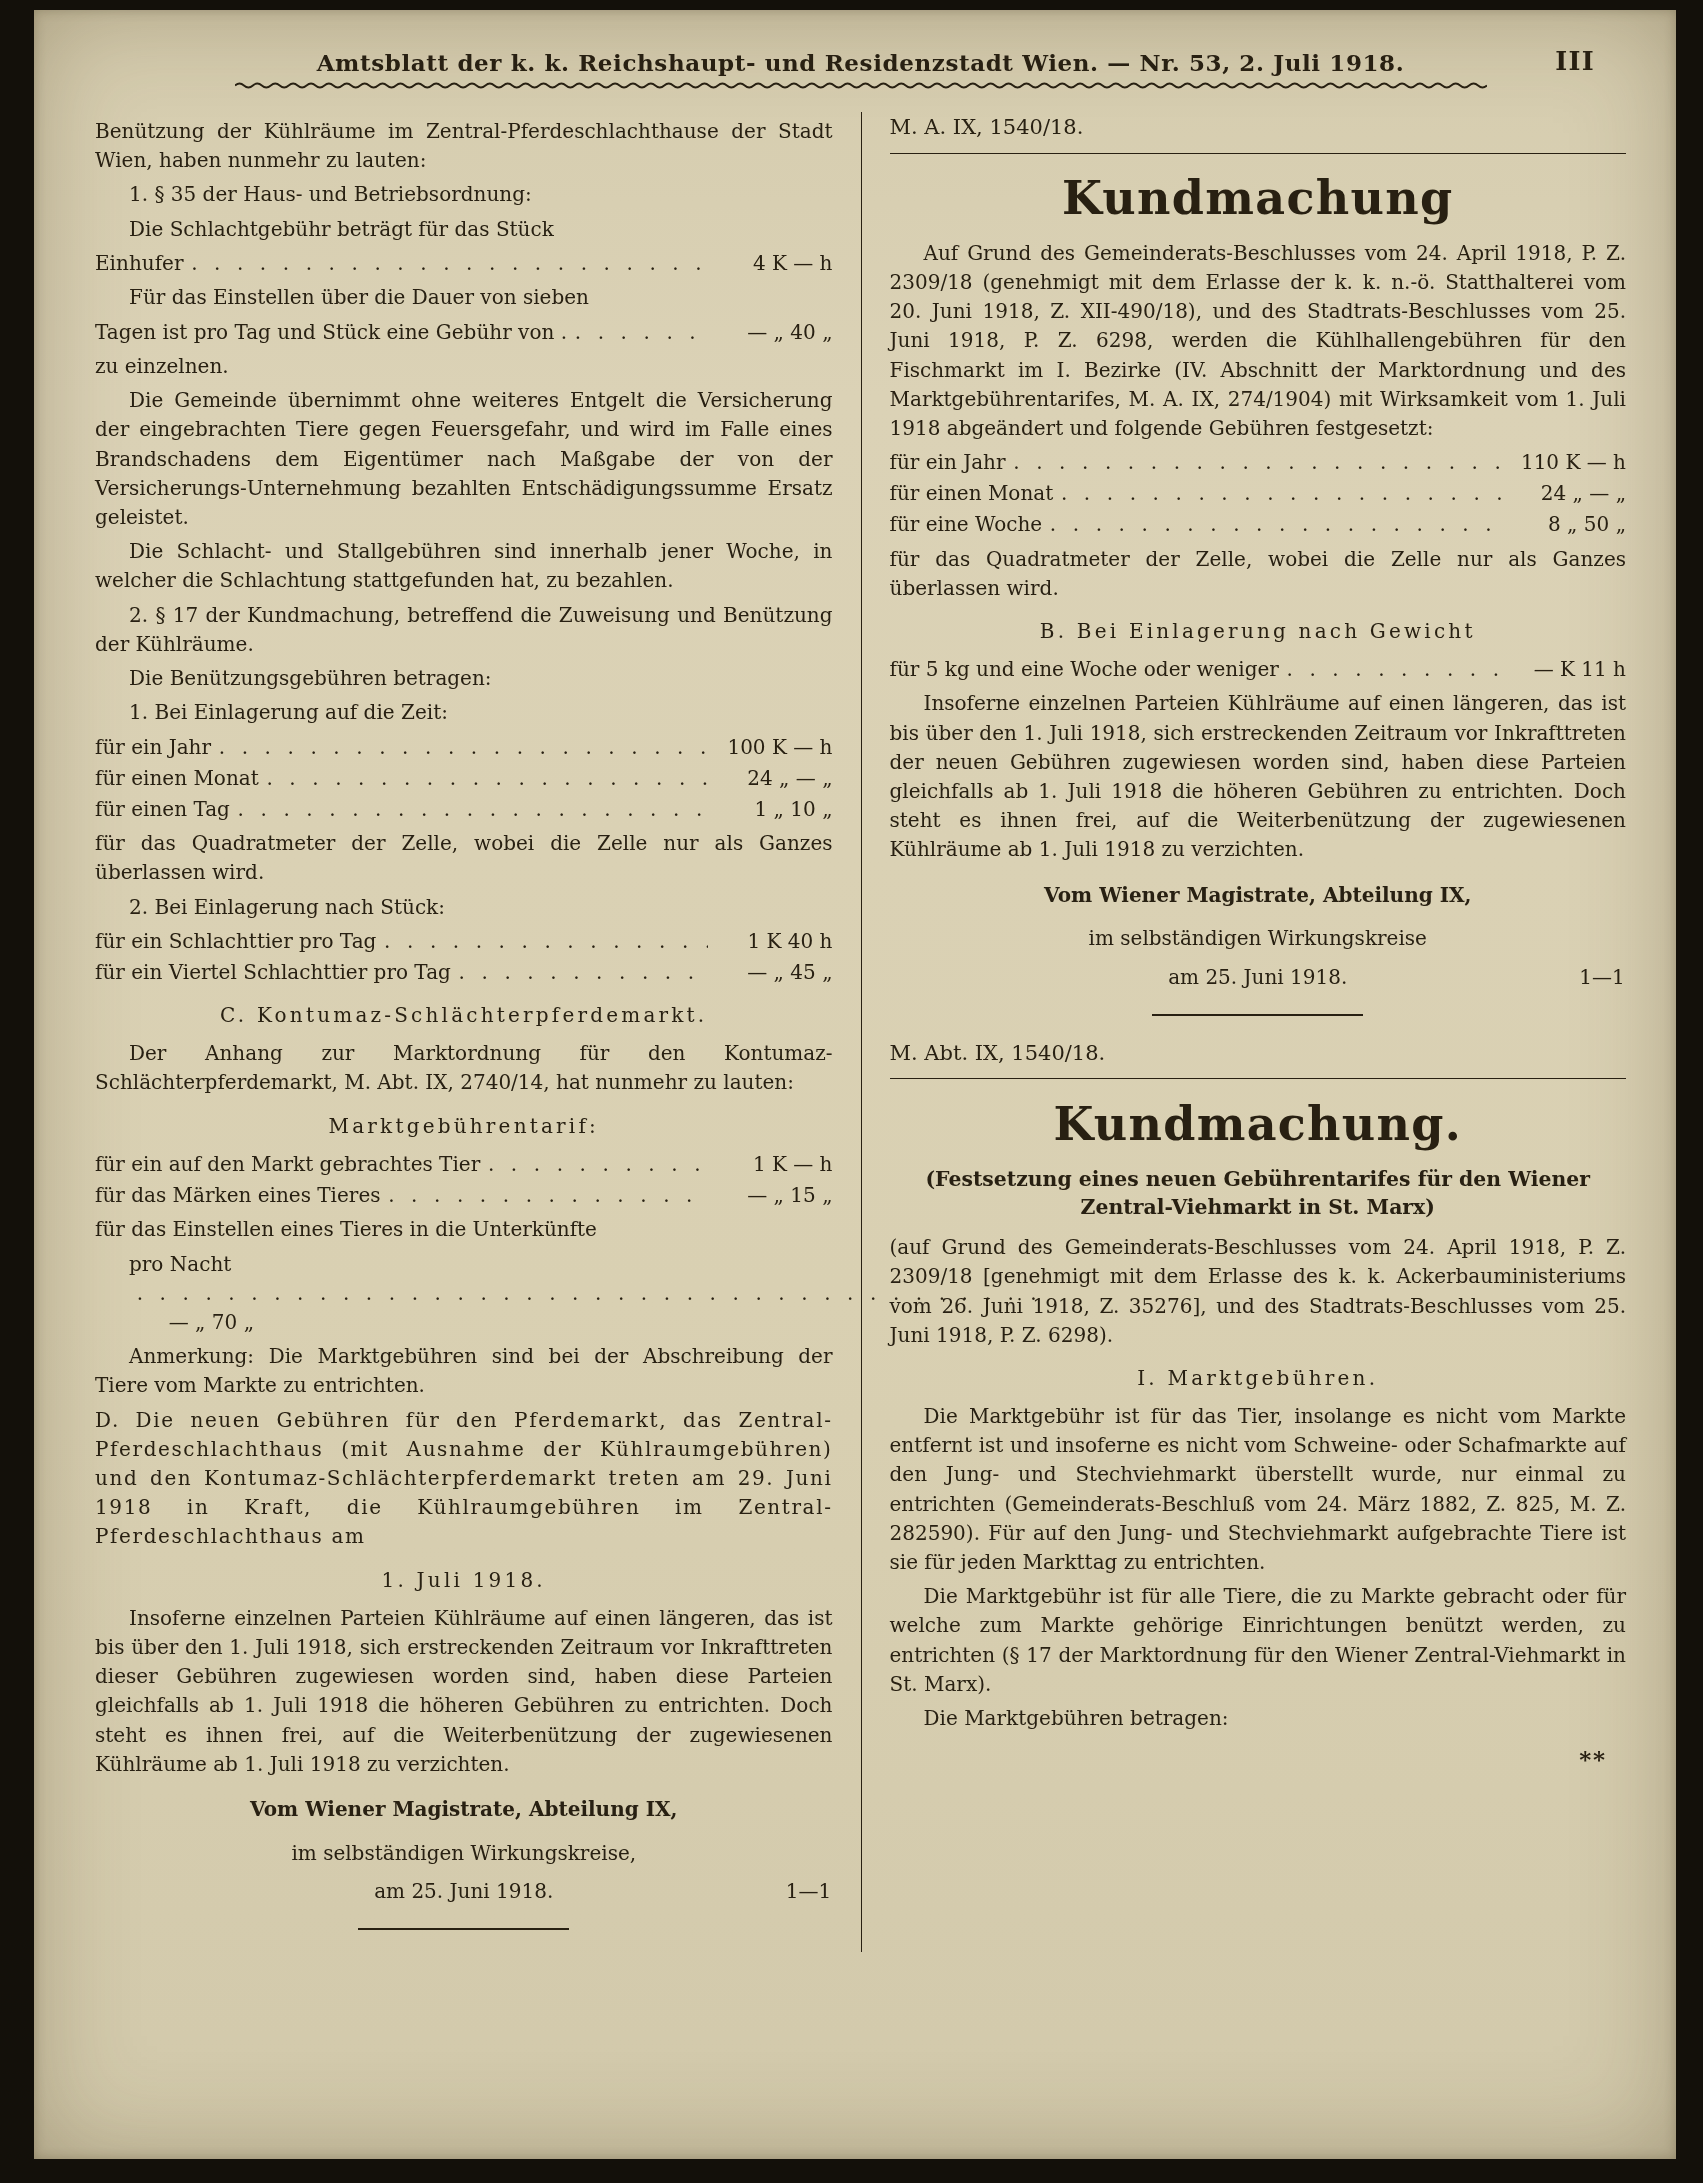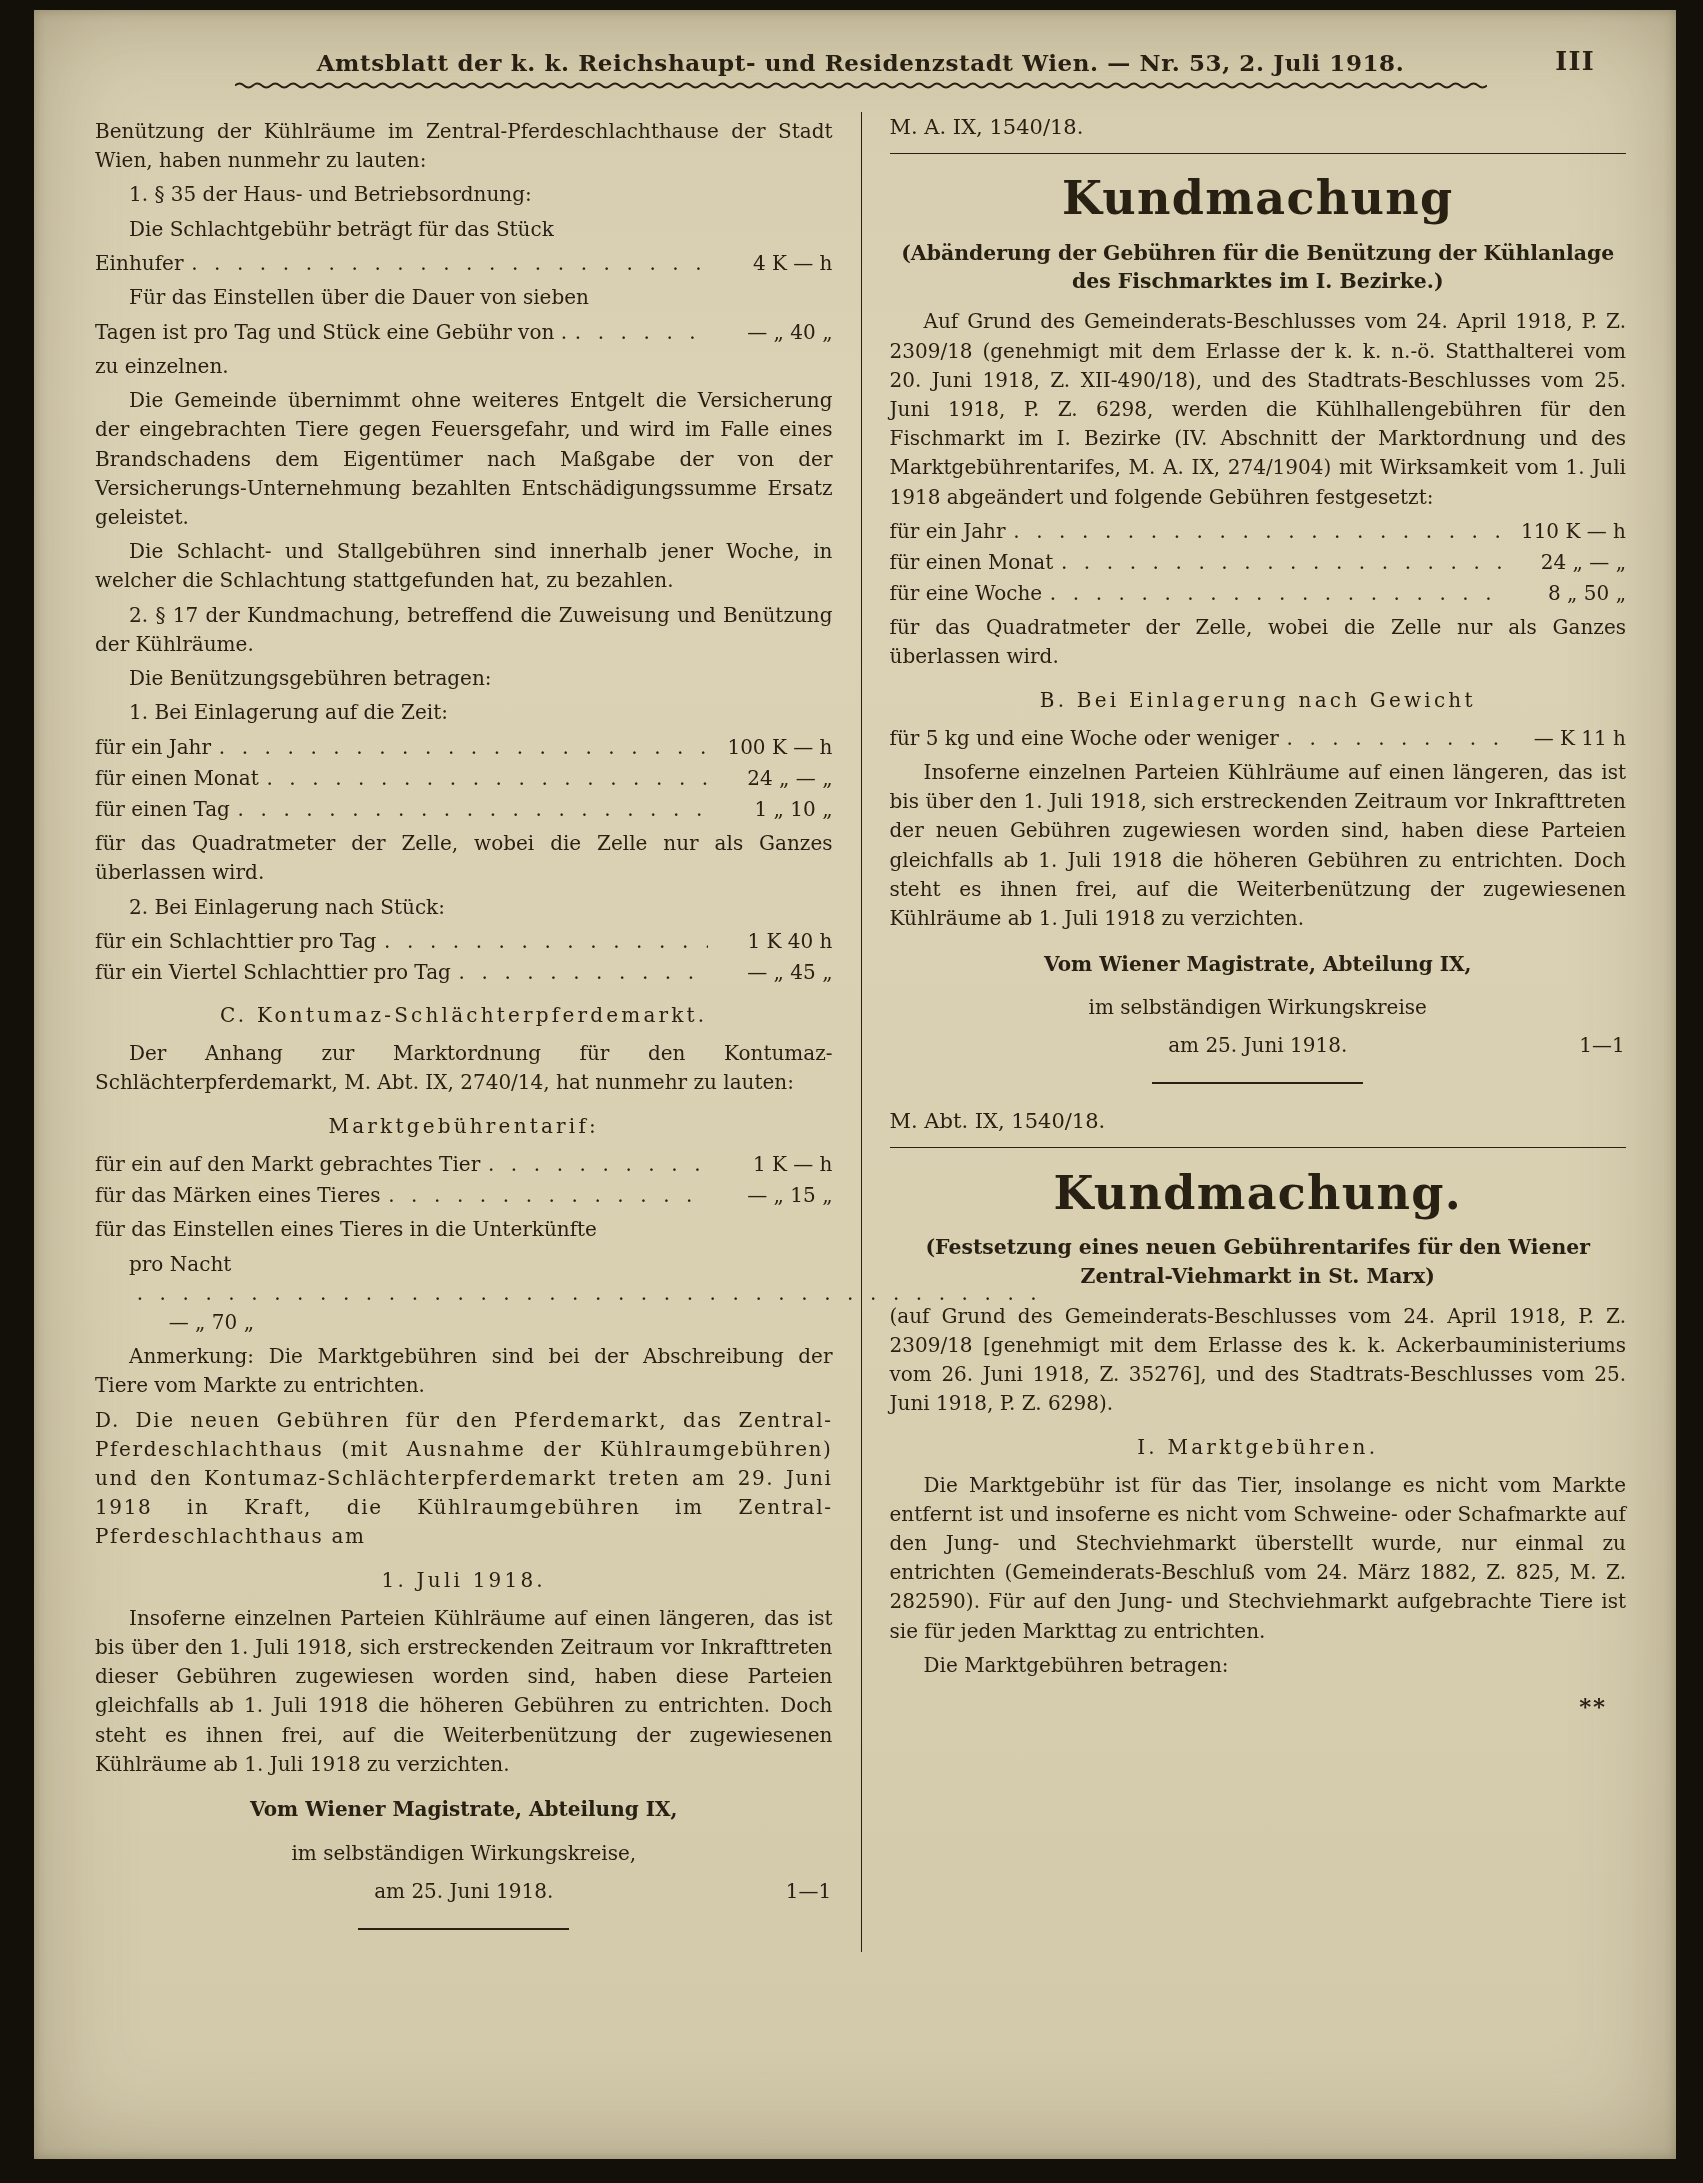--- a/index.html
+++ b/index.html
@@ -137,21 +137,20 @@
         <div class="center spaced">1. Juli 1918.</div>
         <div class="para indent">Insoferne einzelnen Parteien Kühlräume auf einen längeren, das ist bis über den 1. Juli 1918, sich erstreckenden Zeitraum vor Inkrafttreten dieser Gebühren zugewiesen worden sind, haben diese Parteien gleichfalls ab 1. Juli 1918 die höheren Gebühren zu entrichten. Doch steht es ihnen frei, auf die Weiterbenützung der zugewiesenen Kühlräume ab 1. Juli 1918 zu verzichten.</div>
         <div class="center bold">Vom Wiener Magistrate, Abteilung IX,</div>
         <div class="center">im selbständigen Wirkungskreise,</div>
         <div class="dateline"><span>am 25. Juni 1918.</span><span class="mark">1—1</span></div>
         <div class="rule-short"></div>
       </section>
     <section class="col col-right" id="col-right">
         <div class="ref">M. A. IX, 1540/18.</div>
         <div class="display">Kundmachung</div>
-        <div class="subtitle">(Abänderung der Gebühren für die Benützung der Kühlanlage des Fischmarktes im I. Bezirke.)</div>
         <div class="para indent">Auf Grund des Gemeinderats-Beschlusses vom 24. April 1918, P. Z. 2309/18 (genehmigt mit dem Erlasse der k. k. n.-ö. Statthalterei vom 20. Juni 1918, Z. XII-490/18), und des Stadtrats-Beschlusses vom 25. Juni 1918, P. Z. 6298, werden die Kühlhallengebühren für den Fischmarkt im I. Bezirke (IV. Abschnitt der Marktordnung und des Marktgebührentarifes, M. A. IX, 274/1904) mit Wirksamkeit vom 1. Juli 1918 abgeändert und folgende Gebühren festgesetzt:</div>
         <div class="fee">
           <span class="fee-label">für ein Jahr</span>
           <span class="leader"></span>
           <span class="fee-value">110 K — h</span>
         </div>
         <div class="fee">
           <span class="fee-label">für einen Monat</span>
           <span class="leader"></span>
           <span class="fee-value"> 24 „ — „</span>
@@ -172,19 +171,20 @@
         <div class="center bold">Vom Wiener Magistrate, Abteilung IX,</div>
         <div class="center">im selbständigen Wirkungskreise</div>
         <div class="dateline"><span>am 25. Juni 1918.</span><span class="mark">1—1</span></div>
         <div class="rule-short"></div>
         <div class="ref">M. Abt. IX, 1540/18.</div>
         <div class="display">Kundmachung.</div>
         <div class="subtitle">(Festsetzung eines neuen Gebührentarifes für den Wiener Zentral-Viehmarkt in St. Marx)</div>
         <div class="para">(auf Grund des Gemeinderats-Beschlusses vom 24. April 1918, P. Z. 2309/18 [genehmigt mit dem Erlasse des k. k. Ackerbauministeriums vom 26. Juni 1918, Z. 35276], und des Stadtrats-Beschlusses vom 25. Juni 1918, P. Z. 6298).</div>
         <div class="center spaced">I. Marktgebühren.</div>
         <div class="para indent">Die Marktgebühr ist für das Tier, insolange es nicht vom Markte entfernt ist und insoferne es nicht vom Schweine- oder Schafmarkte auf den Jung- und Stechviehmarkt überstellt wurde, nur einmal zu entrichten (Gemeinderats-Beschluß vom 24. März 1882, Z. 825, M. Z. 282590). Für auf den Jung- und Stechviehmarkt aufgebrachte Tiere ist sie für jeden Markttag zu entrichten.</div>
+        <div class="para indent">Die Marktgebühr ist für alle Tiere, die zu Markte gebracht oder für welche zum Markte gehörige Einrichtungen benützt werden, zu entrichten (§ 17 der Marktordnung für den Wiener Zentral-Viehmarkt in St. Marx).</div>
         <div class="para indent">Die Marktgebühren betragen:</div>
         <div class="mark-right">**</div>
       </section>
   </div>
 
 </div>
 
 
 </body></html>

